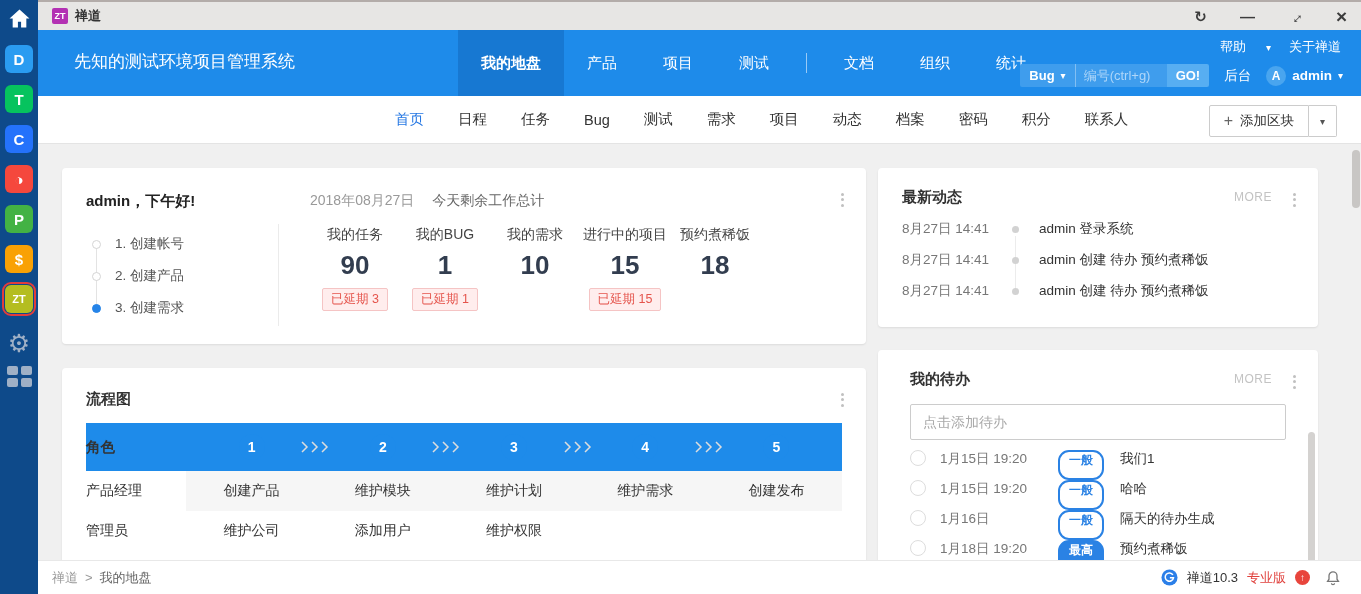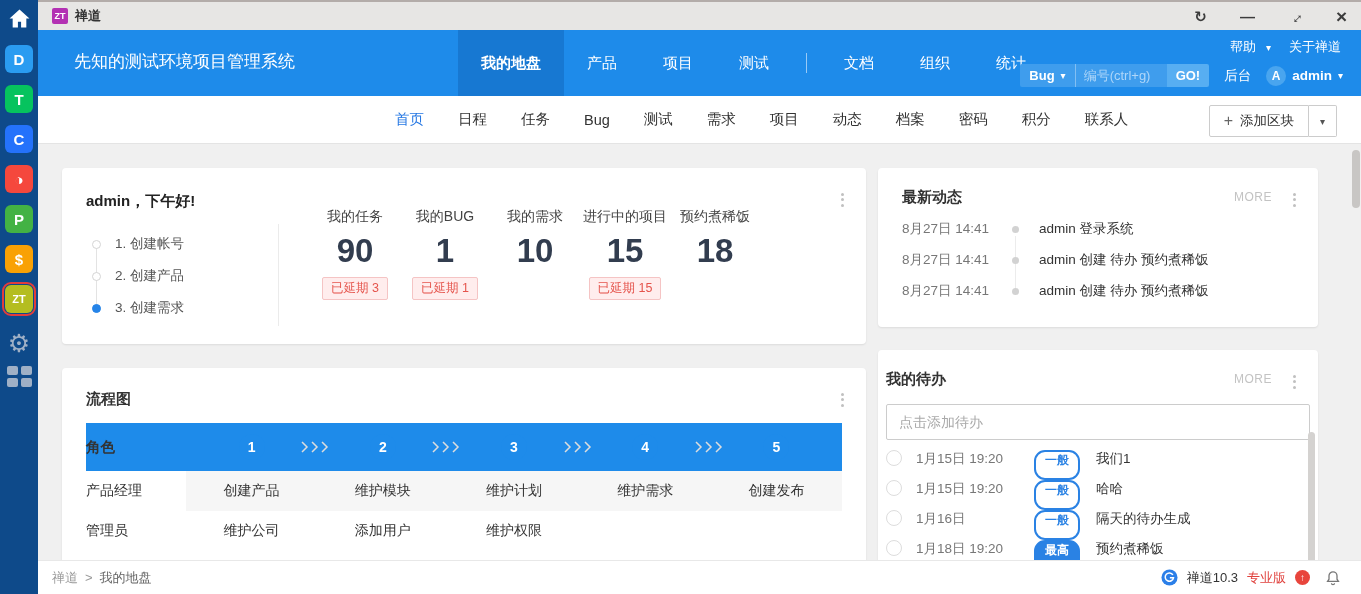--- a/index.html
+++ b/index.html
@@ -32,21 +32,21 @@
 
   
   .header { height:66px; background:#1e8bea; position:relative; flex-shrink:0; color:#fff; }
   .brand { position:absolute; left:36px; top:20px; font-size:17px; }
   .hnav { position:absolute; left:420px; top:0; bottom:0; display:flex; align-items:stretch; }
   .hnav-item { display:flex; align-items:center; padding:0 23px; font-size:15px; cursor:pointer; }
   .hnav-item.active { background:#1778d2; font-weight:bold; }
   .hnav-divider { width:1px; height:20px; background:rgba(255,255,255,.55); align-self:center; margin:0 14px; }
   .header-top-right { position:absolute; right:20px; top:8px; display:flex; align-items:center; gap:18px; font-size:13px; }
   .header-bot-right { position:absolute; right:18px; bottom:9px; display:flex; align-items:center; gap:15px; }
-  .hlink { cursor:pointer; display:flex; align-items:center; gap:10px; }
+  .hlink { cursor:pointer; display:flex; align-items:center; gap:20px; }
   .caret { font-size:10px; }
   .searchbox { display:flex; align-items:stretch; border-radius:2px; overflow:hidden; font-size:13px; }
   .search-type { background:#3f9ded; padding:4px 9px; font-weight:bold; display:flex; align-items:center; gap:6px; cursor:pointer; }
   .search-input { width:92px; background:#3f9ded; border:none; border-left:1px solid rgba(255,255,255,.35); color:#fff; padding:4px 8px; font-size:13px; outline:none; }
   .search-input::placeholder { color:#aed6f9; }
   .go-btn { background:#57aef2; border:none; color:#fff; font-weight:bold; font-size:13px; padding:4px 9px; cursor:pointer; }
   .admin-link { font-size:13.5px; cursor:pointer; }
   .user { display:flex; align-items:center; gap:6px; cursor:pointer; }
   .avatar { width:20px; height:20px; border-radius:50%; background:#49a5ef; font-size:12px; font-weight:bold;
             display:flex; align-items:center; justify-content:center; }
@@ -84,21 +84,21 @@
   .step-dot { width:9px; height:9px; border-radius:50%; background:#fff; border:1px solid #d5d5d5; margin-right:14px; position:relative; z-index:1; }
   .step.active .step-dot { background:#2584e8; border-color:#2584e8; }
   .step-label { font-size:13.5px; color:#555; cursor:pointer; }
   .gc-divider { position:absolute; left:216px; top:56px; bottom:18px; width:1px; background:#ebebeb; }
   .gc-right { flex:1; padding-left:32px; }
   .gc-date { font-size:14px; color:#999; }
   .gc-date .note { color:#666; margin-left:14px; }
   .gc-stats { display:flex; margin-top:16px; padding-right:14px; }
   .stat { display:flex; flex-direction:column; align-items:center; min-width:90px; }
   .stat-label { font-size:14px; color:#444; cursor:pointer; }
-  .stat-value { font-size:33px; font-weight:bold; color:#323d4f; margin:6px 0 7px; cursor:pointer; }
+  .stat-value { font-size:26px; font-weight:bold; color:#323d4f; margin:6px 0 7px; cursor:pointer; }
   .stat-badge { font-size:12.5px; color:#e5544c; background:#ffeded; border:1px solid #f5c4c4; border-radius:2px; padding:2px 8px; }
   .stat-badge:empty { display:none; }
 
   
   .flow { height:240px; padding:22px 24px 0; }
   .flow-table { margin-top:14px; }
   .flow-row { display:flex; align-items:center; height:40px; }
   .flow-row.header { height:48px; }
   .flow-role { width:100px; flex-shrink:0; font-size:14px; color:#333; }
   .flow-role.hdr { font-weight:bold; font-size:14.5px; }
@@ -112,21 +112,21 @@
   
   .dyn { height:159px; padding:20px 24px; margin-bottom:23px; }
   .dyn-list { position:relative; margin-top:6px; }
   .dyn-line { position:absolute; left:113px; top:16px; height:58px; width:1px; background:#ececec; }
   .dyn-item { display:flex; align-items:center; margin-top:13px; position:relative; }
   .dyn-time { width:104px; font-size:13.5px; color:#777; flex-shrink:0; }
   .dyn-dot { width:7px; height:7px; border-radius:50%; background:#d2d2d2; margin:0 20px 0 6px; position:relative; z-index:1; flex-shrink:0; }
   .dyn-text { font-size:13.5px; color:#333; cursor:pointer; }
 
   
-  .todo { height:240px; padding:20px 8px; }
+  .todo { height:240px; padding:20px 32px; }
   .todo-input { width:100%; height:36px; border:1px solid #ccc; border-radius:2px; margin:15px 0 10px; padding:0 12px;
                 font-size:14px; color:#333; outline:none; font-family:inherit; }
   .todo-input::placeholder { color:#a9a9a9; }
   .todo-item { display:flex; height:30px; }
   .todo-check { width:16px; height:16px; border-radius:50%; border:1px solid #ddd; background:#fff; flex-shrink:0; cursor:pointer; }
   .todo-date { width:118px; font-size:13.5px; color:#777; margin-left:14px; flex-shrink:0; }
   .pill { min-width:46px; text-align:center; font-size:12px; border:2px solid #2a82e4; color:#2a82e4; border-radius:11px;
           padding:0 7px; line-height:16px; font-weight:bold; flex-shrink:0; }
   .pill.filled { background:#2a82e4; color:#fff; }
   .todo-text { font-size:13.5px; color:#333; margin-left:16px; cursor:pointer; }
@@ -272,20 +272,24 @@
                   <span class="step-dot"></span>
                   <span class="step-label">2. 创建产品</span>
                 </div>
                 <div class="step active">
                   <span class="step-dot"></span>
                   <span class="step-label">3. 创建需求</span>
                 </div>
               </div>
             </div>
             <div class="gc-right">
+              <div class="gc-date">
+                <span>2018年08月27日</span>
+                <span class="note">今天剩余工作总计</span>
+              </div>
               <div class="gc-stats">
                 <div class="stat">
                   <span class="stat-label">我的任务</span>
                   <span class="stat-value">90</span>
                   <span class="stat-badge">已延期 3</span>
                 </div>
                 <div class="stat">
                   <span class="stat-label">我的BUG</span>
                   <span class="stat-value">1</span>
                   <span class="stat-badge">已延期 1</span>

